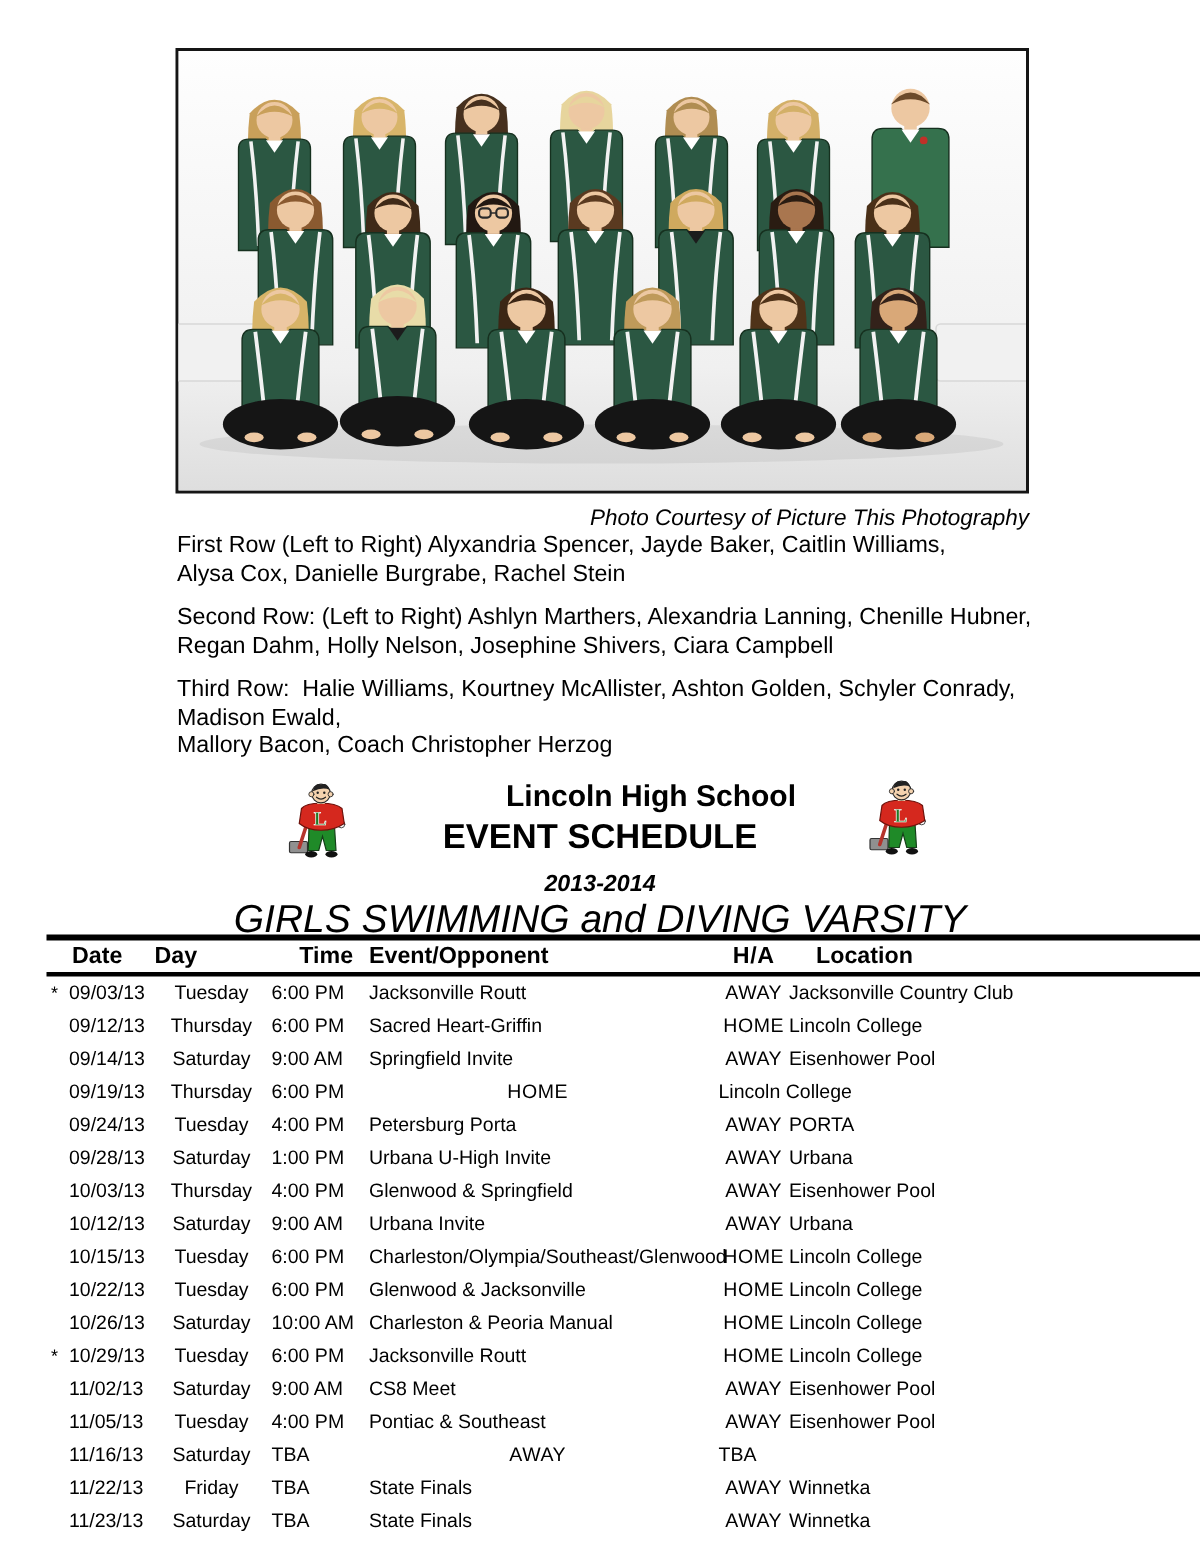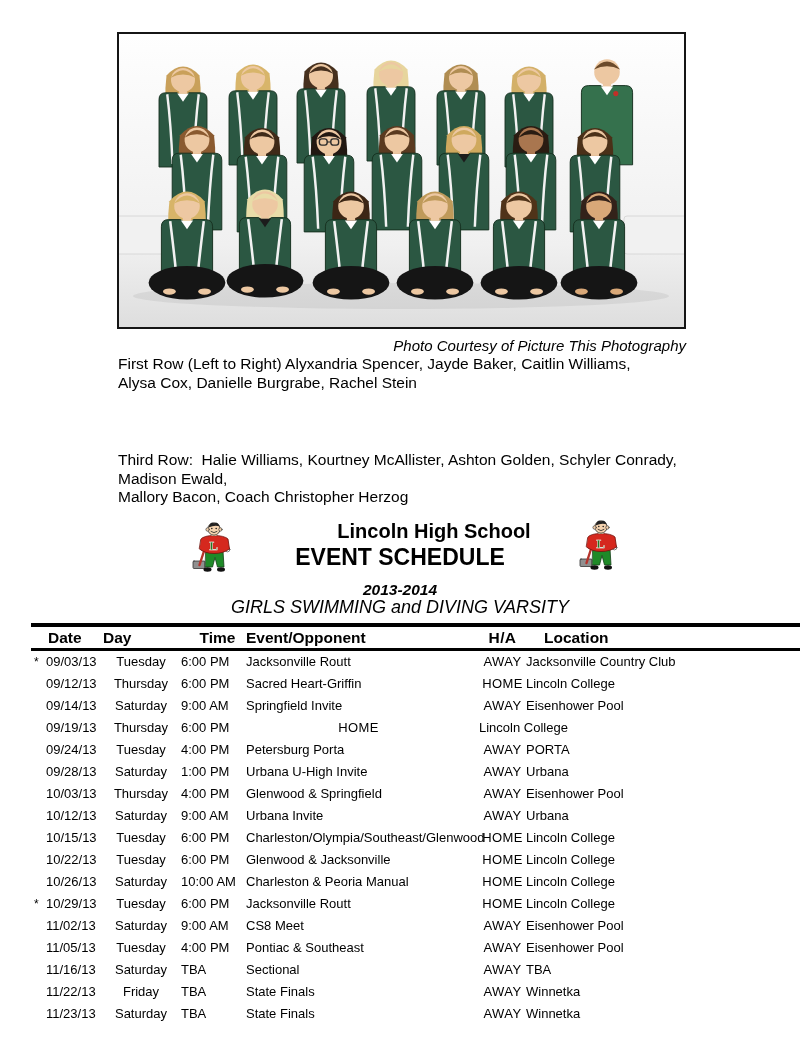--- a/index.html
+++ b/index.html
@@ -19,21 +19,21 @@
   #roster-p1{top:355px}#roster-p2{top:403px}#roster-p3{top:451px}
 
   
   .mascot{position:absolute;width:48px;height:54px;}
   #mascot-left{left:190px;top:521px;}
   #mascot-right{left:577px;top:519px;}
   .hdr{position:absolute;left:0;width:800px;text-align:center;}
   #hdr-school{top:520px;font-size:20px;font-weight:bold;padding-left:34px;}
   #hdr-title{top:544px;font-size:23px;font-weight:bold;}
   #hdr-season{top:581px;font-size:15.5px;font-weight:bold;font-style:italic;}
-  #hdr-subtitle{top:597px;font-size:18px;font-style:italic;}
+  #hdr-subtitle{top:597px;font-size:26px;font-style:italic;}
 
   
   .schedule{position:absolute;left:0;top:623px;width:800px;padding-left:31px;}
   .topline{height:4px;background:#000;}
   .hline2{height:2.5px;background:#000;}
   .srow{display:grid;grid-template-columns:12px 58px 80px 57px 241px 47px auto;align-items:center;}
   .shead{height:21px;font-weight:bold;font-size:15.5px;}
   .sbody .srow{height:22px;font-size:13px;}
   .c-star{padding-left:3px;font-size:12px;}
   .c-date{padding-left:3px;}
@@ -312,20 +312,24 @@
           <ellipse cx="11" cy="53.5" rx="4" ry="2" fill="#d9a878"></ellipse>
         </g>
       </svg>
   </div>
   <div class="photo-caption">Photo Courtesy of Picture This Photography</div>
 
   <div class="roster-p" id="roster-p1">
     <div class="rline">First Row (Left to Right) Alyxandria Spencer, Jayde Baker, Caitlin Williams,</div>
     <div class="rline">Alysa Cox, Danielle Burgrabe, Rachel Stein</div>
   </div>
+  <div class="roster-p" id="roster-p2">
+    <div class="rline">Second Row: (Left to Right) Ashlyn Marthers, Alexandria Lanning, Chenille Hubner,</div>
+    <div class="rline">Regan Dahm, Holly Nelson, Josephine Shivers, Ciara Campbell</div>
+  </div>
   <div class="roster-p" id="roster-p3">
     <div class="rline">Third Row:  Halie Williams, Kourtney McAllister, Ashton Golden, Schyler Conrady,</div>
     <div class="rline">Madison Ewald,</div>
     <div class="rline">Mallory Bacon, Coach Christopher Herzog</div>
   </div>
 
   <svg class="mascot" id="mascot-left" viewBox="0 0 48 54">
       <use href="#railsplitter"></use>
     </svg>
   <svg class="mascot" id="mascot-right" viewBox="0 0 48 54">
@@ -472,21 +476,20 @@
     <span class="c-time">4:00 PM</span>
     <span class="c-event">Pontiac &amp; Southeast</span>
     <span class="c-ha">AWAY</span>
     <span class="c-loc">Eisenhower Pool</span>
   </div>
         <div class="srow">
     <span class="c-star"></span>
     <span class="c-date">11/16/13</span>
     <span class="c-day">Saturday</span>
     <span class="c-time">TBA</span>
-    <span class="c-event">Sectional</span>
     <span class="c-ha">AWAY</span>
     <span class="c-loc">TBA</span>
   </div>
         <div class="srow">
     <span class="c-star"></span>
     <span class="c-date">11/22/13</span>
     <span class="c-day">Friday</span>
     <span class="c-time">TBA</span>
     <span class="c-event">State Finals</span>
     <span class="c-ha">AWAY</span>

